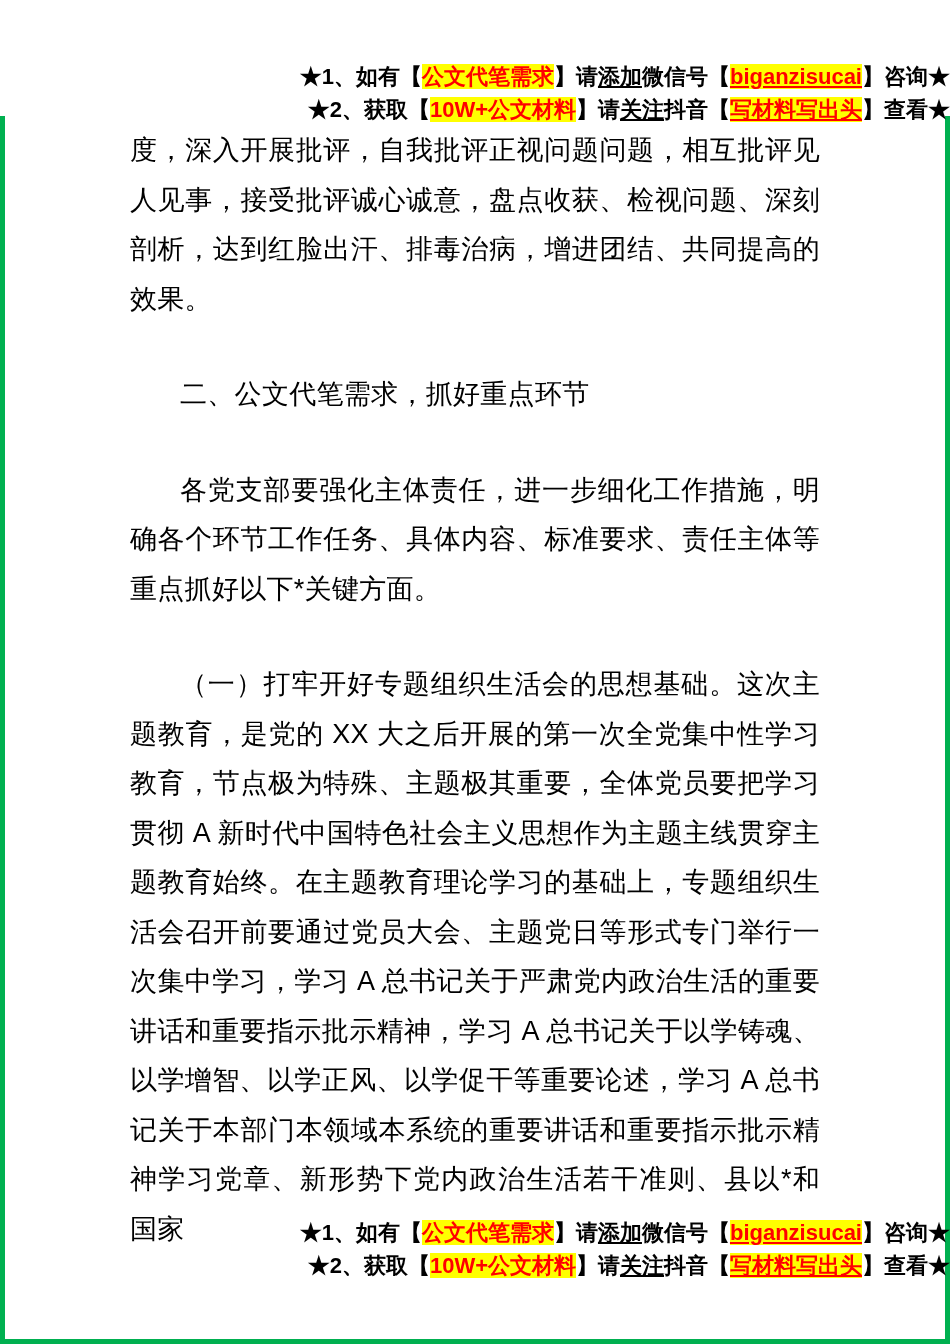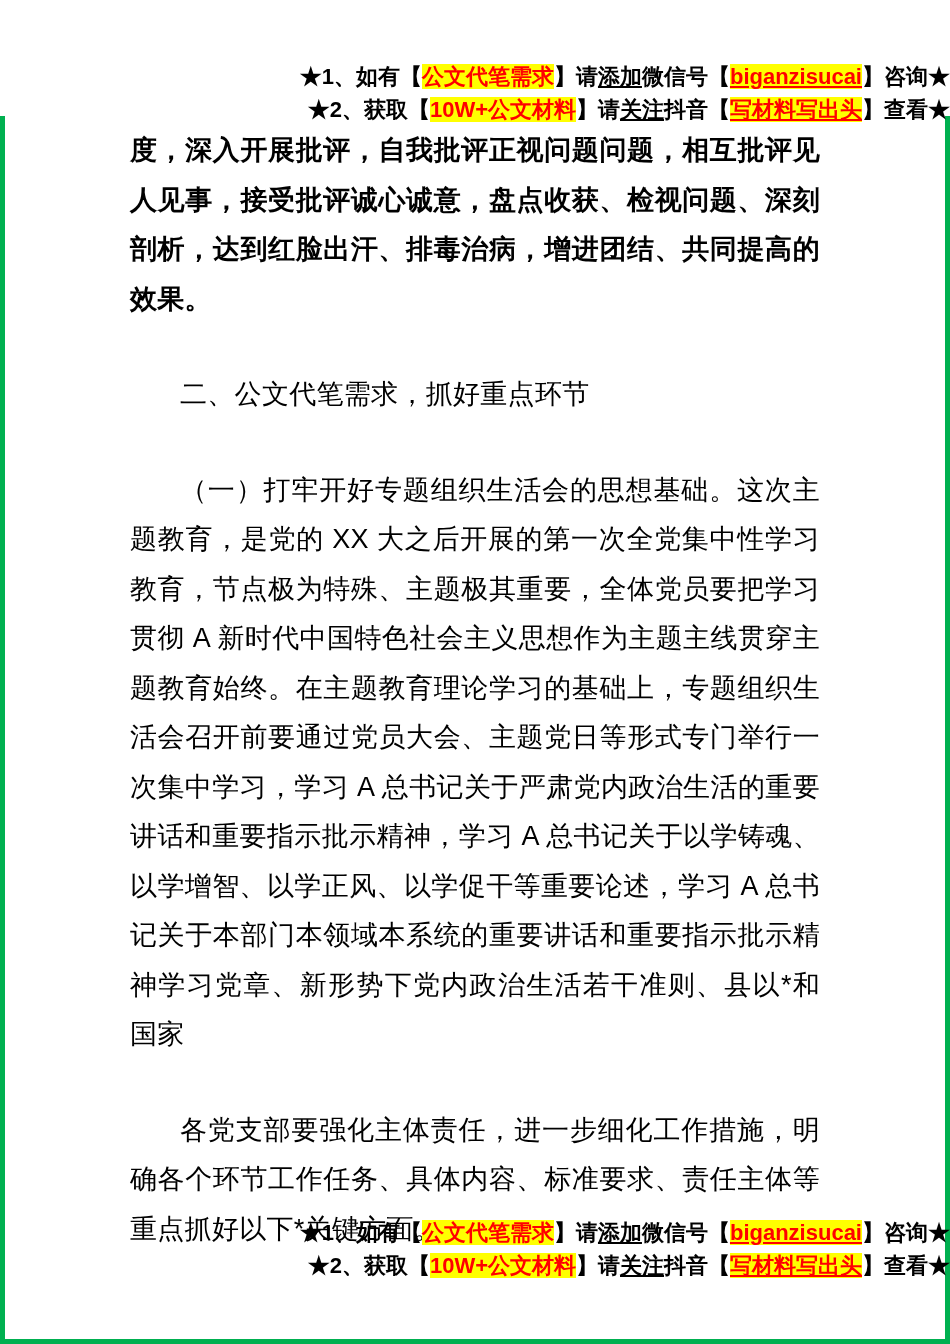--- a/index.html
+++ b/index.html
@@ -43,41 +43,41 @@
     text-justify:inter-character;
     letter-spacing:0.3px;
   }
   .doc p,.doc h2{
     margin:0 0 46px 0;
     padding:0;
     font-size:27px;
     font-weight:normal;
     text-indent:50px;
   }
-  .doc p.noindent{text-indent:0;font-weight:bold;}
+  .doc p.noindent{text-indent:0;}
 </style>
 </head>
 <body>
 
 <div class="page">
 
   <div class="border-left" style="background: rgb(0, 176, 80);"></div>
   <div class="border-right" style="background: rgb(0, 176, 80);"></div>
   <div class="border-bottom" style="background: rgb(0, 176, 80);"></div>
 
   <div class="promo promo-header">
     <div class="promo-line"><span>★1、如有【</span><span class="hl" style="background: rgb(255, 255, 0); color: rgb(255, 0, 0);">公文代笔需求</span><span>】请</span><span class="ul">添加</span><span>微信号【</span><span class="hl ul" style="background: rgb(255, 255, 0); color: rgb(255, 0, 0);">biganzisucai</span><span>】咨询★</span></div>
     <div class="promo-line"><span>★2、获取【</span><span class="hl" style="background: rgb(255, 255, 0); color: rgb(255, 0, 0);">10W+公文材料</span><span>】请</span><span class="ul">关注</span><span>抖音【</span><span class="hl ul" style="background: rgb(255, 255, 0); color: rgb(255, 0, 0);">写材料写出头</span><span>】查看★</span></div>
   </div>
 
   <div class="doc">
     <p class="noindent">度，深入开展批评，自我批评正视问题问题，相互批评见人见事，接受批评诚心诚意，盘点收获、检视问题、深刻剖析，达到红脸出汗、排毒治病，增进团结、共同提高的效果。</p>
     <h2>二、公文代笔需求，抓好重点环节</h2>
+    <p>各党支部要强化主体责任，进一步细化工作措施，明确各个环节工作任务、具体内容、标准要求、责任主体等重点抓好以下*关键方面。</p>
     <p>（一）打牢开好专题组织生活会的思想基础。这次主题教育，是党的 XX 大之后开展的第一次全党集中性学习教育，节点极为特殊、主题极其重要，全体党员要把学习贯彻 A 新时代中国特色社会主义思想作为主题主线贯穿主题教育始终。在主题教育理论学习的基础上，专题组织生活会召开前要通过党员大会、主题党日等形式专门举行一次集中学习，学习 A 总书记关于严肃党内政治生活的重要讲话和重要指示批示精神，学习 A 总书记关于以学铸魂、以学增智、以学正风、以学促干等重要论述，学习 A 总书记关于本部门本领域本系统的重要讲话和重要指示批示精神学习党章、新形势下党内政治生活若干准则、县以*和国家</p>
-    <p>各党支部要强化主体责任，进一步细化工作措施，明确各个环节工作任务、具体内容、标准要求、责任主体等重点抓好以下*关键方面。</p>
   </div>
 
   <div class="promo promo-footer">
     <div class="promo-line"><span>★1、如有【</span><span class="hl" style="background: rgb(255, 255, 0); color: rgb(255, 0, 0);">公文代笔需求</span><span>】请</span><span class="ul">添加</span><span>微信号【</span><span class="hl ul" style="background: rgb(255, 255, 0); color: rgb(255, 0, 0);">biganzisucai</span><span>】咨询★</span></div>
     <div class="promo-line"><span>★2、获取【</span><span class="hl" style="background: rgb(255, 255, 0); color: rgb(255, 0, 0);">10W+公文材料</span><span>】请</span><span class="ul">关注</span><span>抖音【</span><span class="hl ul" style="background: rgb(255, 255, 0); color: rgb(255, 0, 0);">写材料写出头</span><span>】查看★</span></div>
   </div>
 
 </div>
 
 </body></html>

